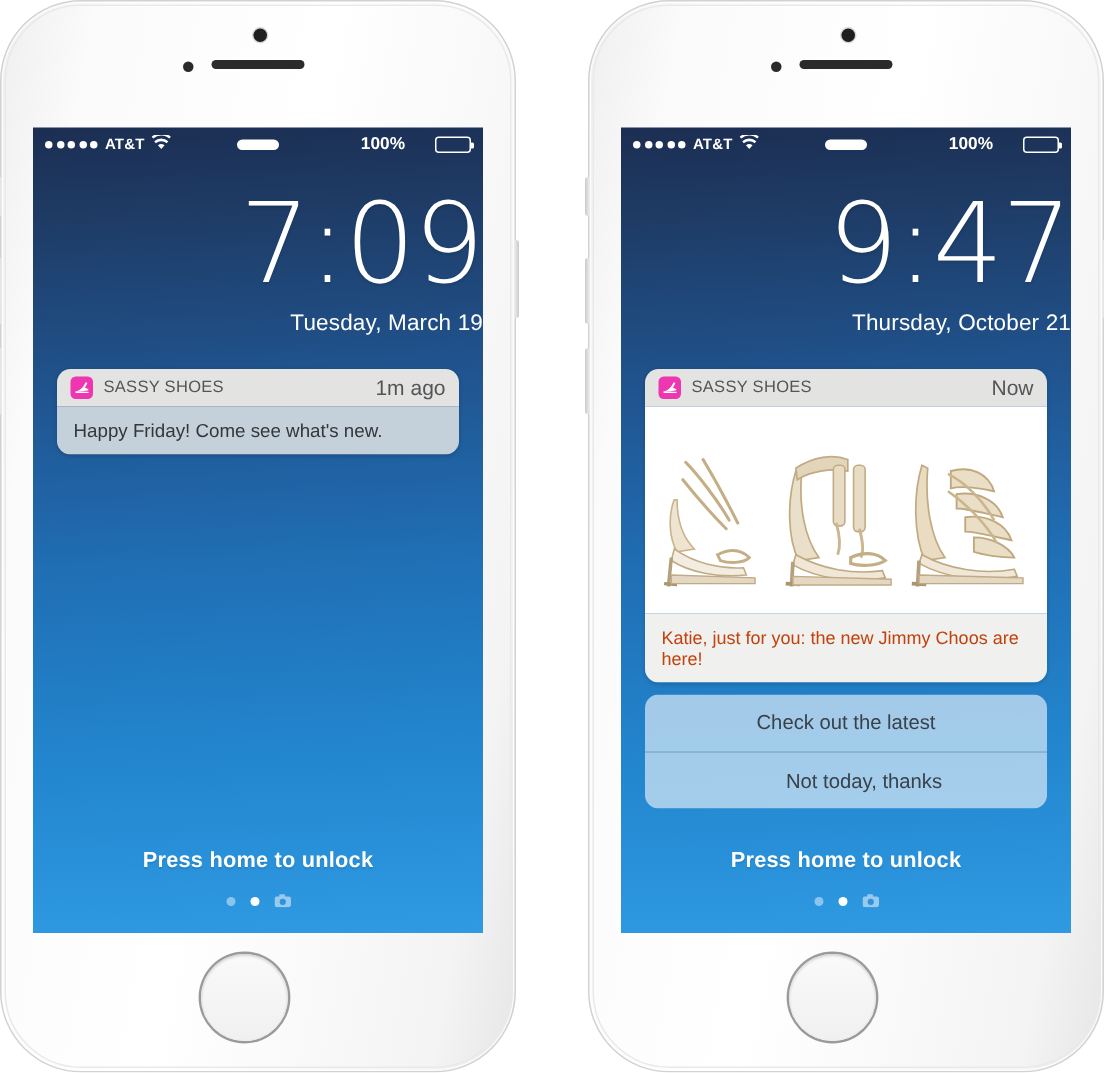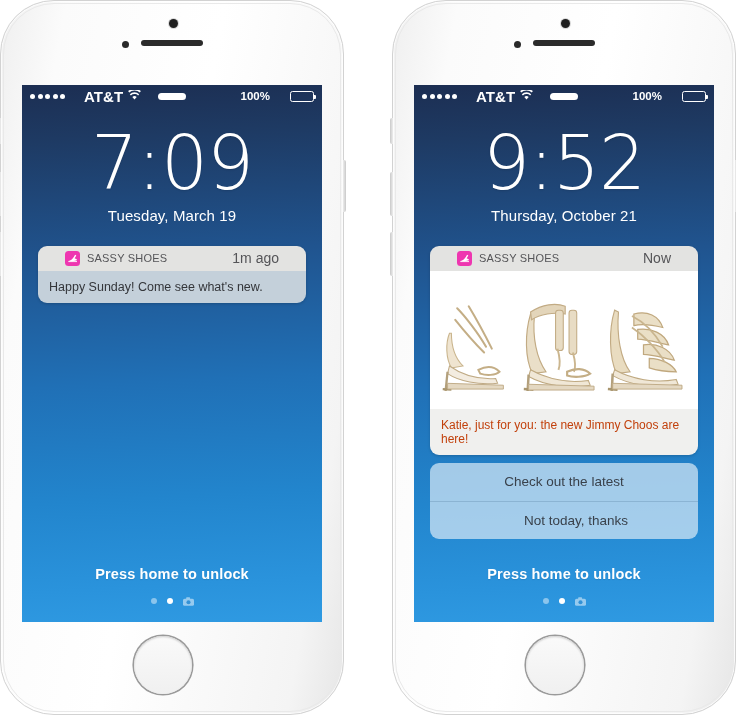--- a/index.html
+++ b/index.html
@@ -120,21 +120,21 @@
     padding: 0 8px;
     font-size: 11px;
     font-weight: bold;
     position: relative;
   }
   .signal-dots { display: flex; gap: 2.5px; align-items: center; }
   .signal-dots i {
     width: 5px; height: 5px; border-radius: 50%;
     background: #ffffff; display: block;
   }
-  .carrier { margin-left: 19px; font-size: 15px; letter-spacing: .1px; }
+  .carrier { margin-left: 5px; font-size: 10px; letter-spacing: .1px; }
   .wifi-icon { margin-left: 5px; display: block; }
   .status-center {
     position: absolute; left: 0; right: 0;
     display: flex; justify-content: center; pointer-events: none;
   }
   .status-pill {
     width: 28px; height: 7px; border-radius: 4px; background: #ffffff;
   }
   .status-right {
     margin-left: auto; display: flex; align-items: center; gap: 20px;
@@ -144,21 +144,21 @@
     position: relative; width: 24px; height: 11px;
     border: 1px solid #ffffff; border-radius: 2.5px; padding: 1px;
   }
   .battery::after {
     content: ""; position: absolute; right: -3px; top: 3.5px;
     width: 2px; height: 4px; border-radius: 0 1px 1px 0; background: #ffffff;
   }
   .battery-fill { height: 100%; background: #ffffff; border-radius: 1px; }
 
   
-  .clock-wrap { text-align: center; margin-top: 20px; }
+  .clock-wrap { text-align: right; margin-top: 20px; }
   .clock-time {
     font-family: "DejaVu Sans", sans-serif;
     font-weight: 100;
     font-size: 74px;
     line-height: 0.98;
     letter-spacing: -1px;
     text-shadow: 0 1px 2px rgba(0,0,0,.12);
   }
   .clock-date {
     font-size: 15px;
@@ -173,21 +173,21 @@
   .notif-card {
     border-radius: 9px;
     overflow: hidden;
     box-shadow: 0 1px 3px rgba(0,0,0,.18);
   }
 
   .notif-header {
     display: flex;
     align-items: center;
     background: #e3e3e1;
-    padding: 5px 27px;
+    padding: 5px 9px;
     height: 25px;
   }
   .app-icon {
     width: 15px; height: 15px;
     border-radius: 3.5px;
     background: #ee36b0;
     display: flex; align-items: center; justify-content: center;
     flex: 0 0 15px;
   }
   .app-name {
@@ -313,21 +313,21 @@
           <div class="notif-header">
             <span class="app-icon">
               <svg width="11" height="11" viewBox="0 0 16 16">
                 <path d="M2 11.5c2.2-.3 4-1.3 5.6-2.8C9.3 7 10.6 5 11.8 2.6l1.7.9c-.8 1.7-1.6 3.1-2.5 4.3l3.5 1.6-.3 1.1c-1.6.4-3.1.8-4.6 1-1.9.3-4 .4-7.6.4z" fill="#fff"></path>
                 <path d="M2 11.9h12.6v1.3H2z" fill="#fff"></path>
               </svg>
             </span>
             <span class="app-name">SASSY SHOES</span>
             <span class="notif-time">1m ago</span>
           </div>
-          <div class="notif-body">Happy Sunday! Come see what's new.</div>
+          <div class="notif-body">Happy Friday! Come see what's new.</div>
         </div>
       </div>
 
       <div class="screen-bottom">
         <div class="unlock-text">Press home to unlock</div>
         <div class="page-dots">
           <span class="dot"></span>
           <span class="dot active"></span>
           <span class="cam-icon">
             <svg width="11" height="9" viewBox="0 0 14 11">
@@ -377,21 +377,21 @@
         </div>
         <div class="status-right">
           <span class="battery-pct">100%</span>
           <span class="battery">
             <span class="battery-fill"></span>
           </span>
         </div>
       </div>
 
       <div class="clock-wrap">
-        <div class="clock-time">9:52</div>
+        <div class="clock-time">9:47</div>
         <div class="clock-date">Thursday, October 21</div>
       </div>
 
       <div class="notif-area">
         <div class="notif-card">
           <div class="notif-header">
             <span class="app-icon">
               <svg width="11" height="11" viewBox="0 0 16 16">
                 <path d="M2 11.5c2.2-.3 4-1.3 5.6-2.8C9.3 7 10.6 5 11.8 2.6l1.7.9c-.8 1.7-1.6 3.1-2.5 4.3l3.5 1.6-.3 1.1c-1.6.4-3.1.8-4.6 1-1.9.3-4 .4-7.6.4z" fill="#fff"></path>
                 <path d="M2 11.9h12.6v1.3H2z" fill="#fff"></path>

